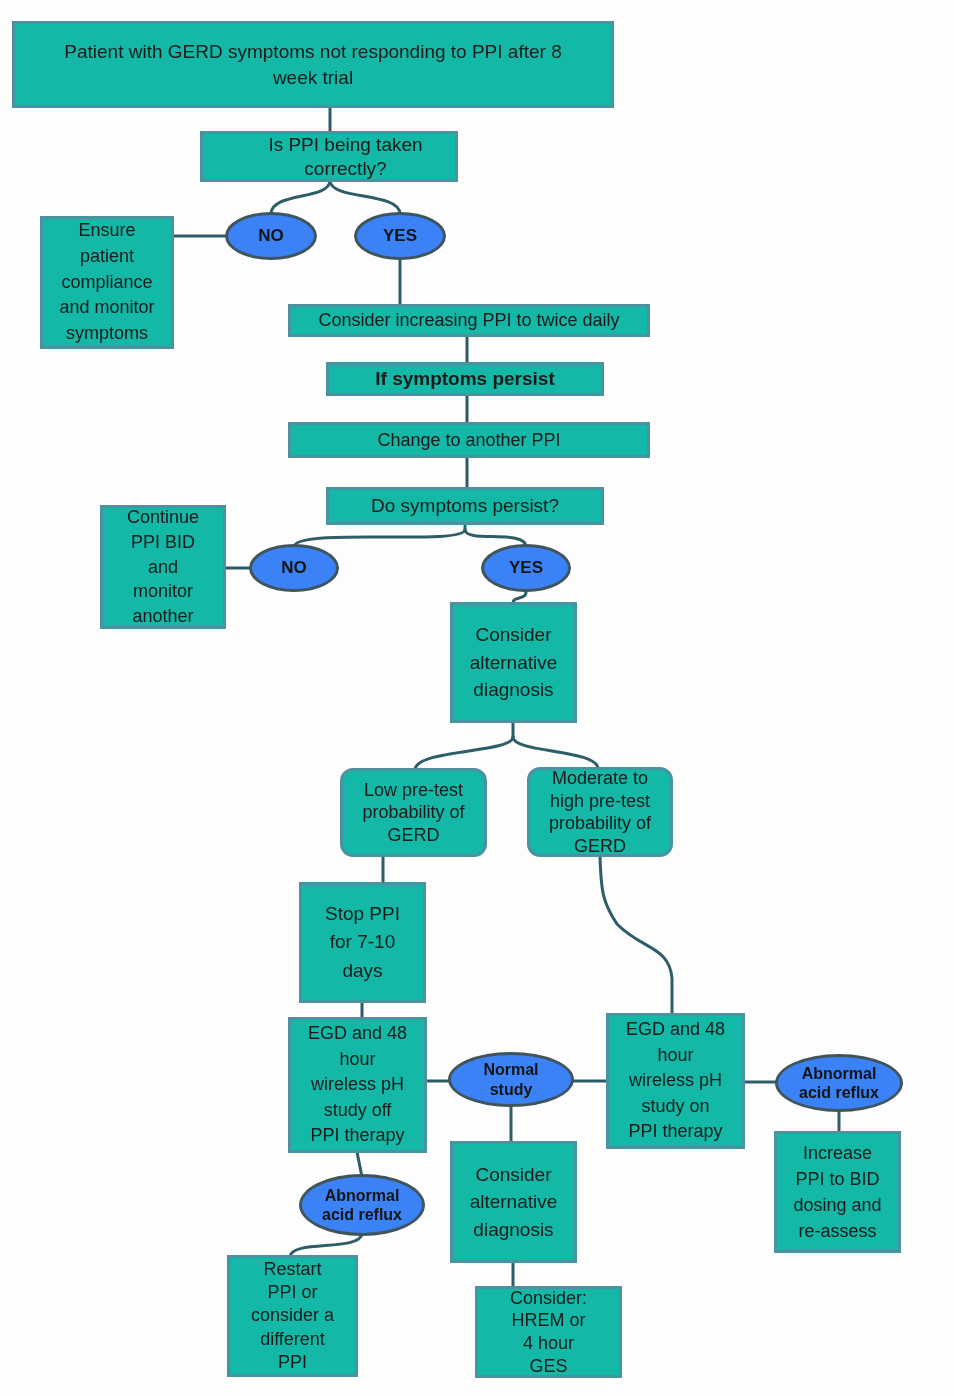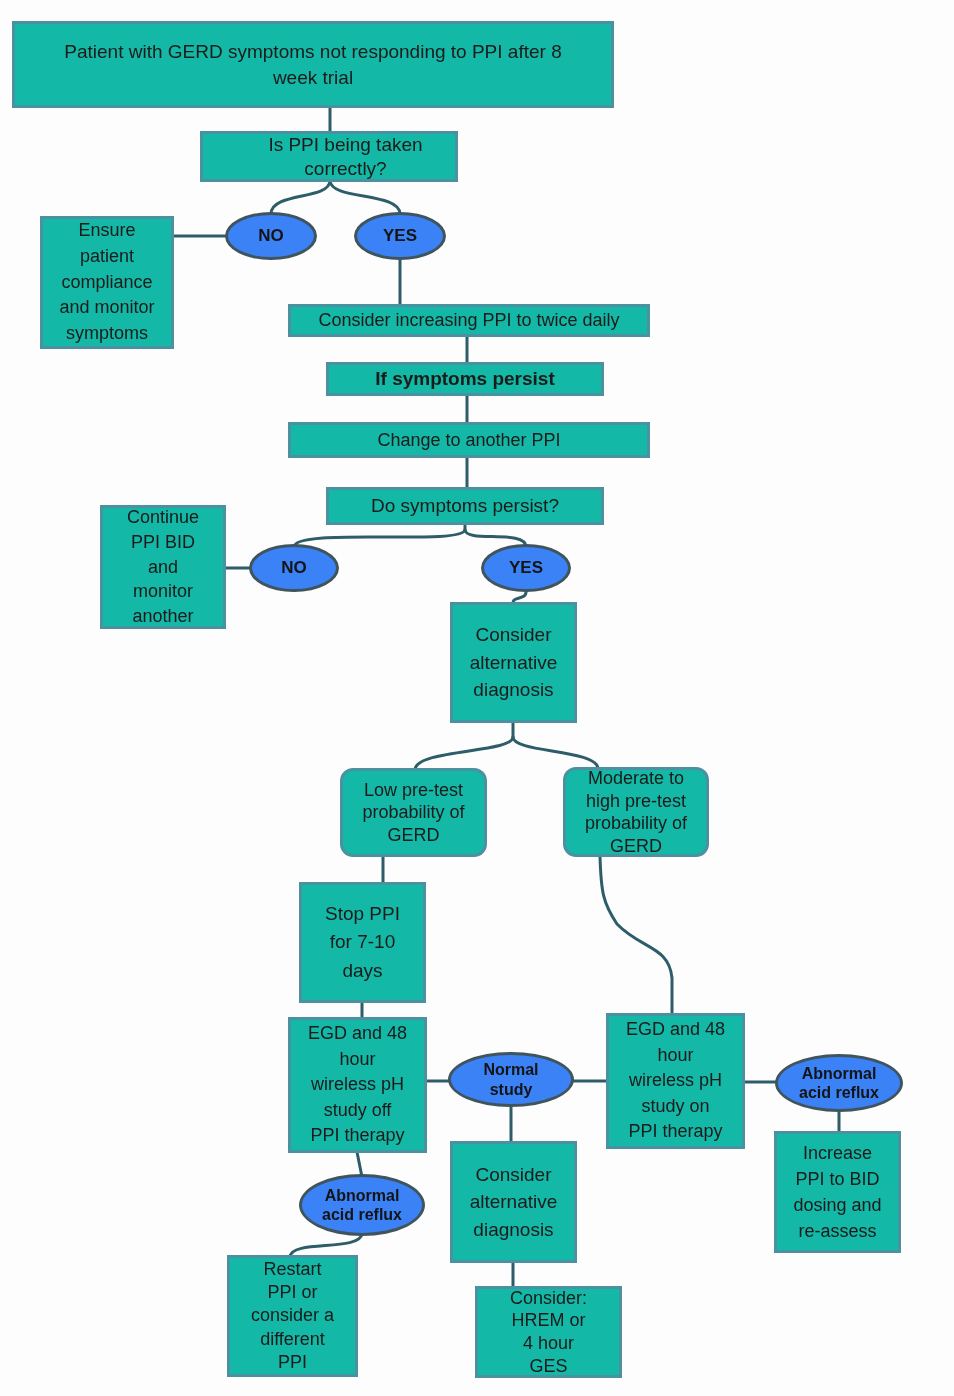--- a/index.html
+++ b/index.html
@@ -110,21 +110,21 @@
   <div class="oval" style="left:481px;top:544px;width:90px;height:48px;">YES</div>
 
   <div class="node" style="left:450px;top:602px;width:127px;height:121px;font-size:19px;line-height:1.45;">Consider
 alternative
 diagnosis</div>
 
   <div class="node rounded" style="left:340px;top:768px;width:147px;height:89px;line-height:1.25;">Low pre-test
 probability of
 GERD</div>
 
-  <div class="node rounded" style="left:527px;top:767px;width:146px;height:90px;line-height:1.25;margin-left:36px;">Moderate to
+  <div class="node rounded" style="left:527px;top:767px;width:146px;height:90px;line-height:1.25;">Moderate to
 high pre-test
 probability of
 GERD</div>
 
   <div class="node" style="left:299px;top:882px;width:127px;height:121px;font-size:19px;line-height:1.5;">Stop PPI
 for 7-10
 days</div>
 
   <div class="node" style="left:288px;top:1017px;width:139px;height:136px;line-height:1.42;">EGD and 48
 hour

